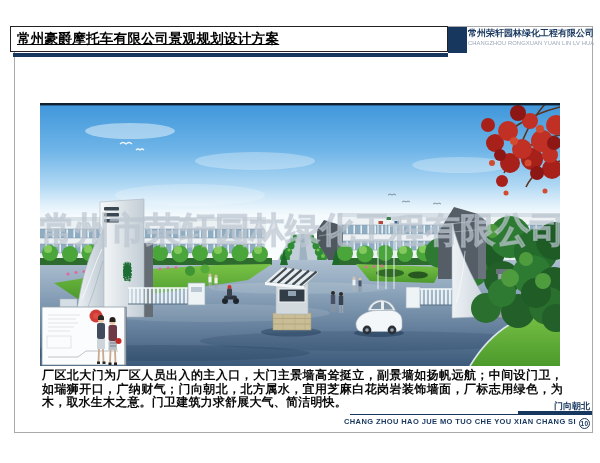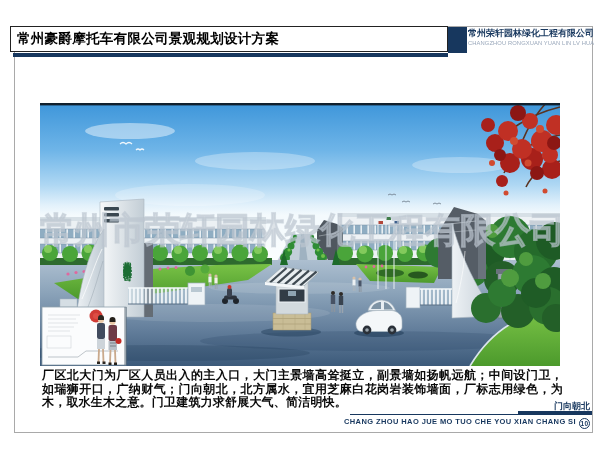--- a/index.html
+++ b/index.html
@@ -13,21 +13,21 @@
     position:absolute;left:14px;top:26px;width:579px;height:407px;
     border:1px solid #a9a9a9;box-sizing:border-box;background:#fff;
   }
   
   .title-box{
     position:absolute;left:10px;top:26px;width:438px;height:26px;
     background:#fff;border:1px solid #222;box-sizing:border-box;z-index:5;
   }
   .title-box .t{
     display:block;padding:3px 0 0 6px;font-size:13.5px;font-weight:bold;
-    color:#000;letter-spacing:.3px;white-space:nowrap;
+    color:#000;letter-spacing:.3px;white-space:nowrap;text-decoration:underline;
   }
   .title-underline{
     position:absolute;left:13px;top:53px;width:435px;height:4px;background:#17375e;z-index:5;
   }
   .header-accent-square{
     position:absolute;left:448px;top:27px;width:19px;height:26px;background:#17375e;z-index:5;
   }
   .header-right{
     position:absolute;left:468px;top:28px;width:122px;z-index:5;
   }

